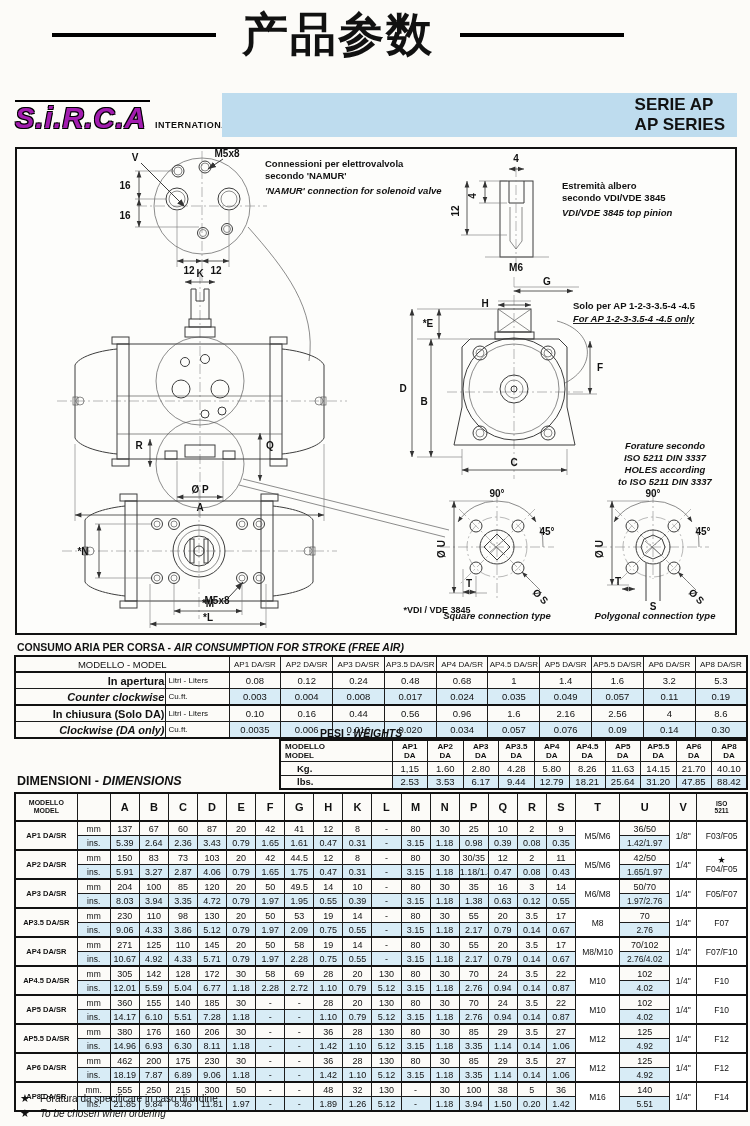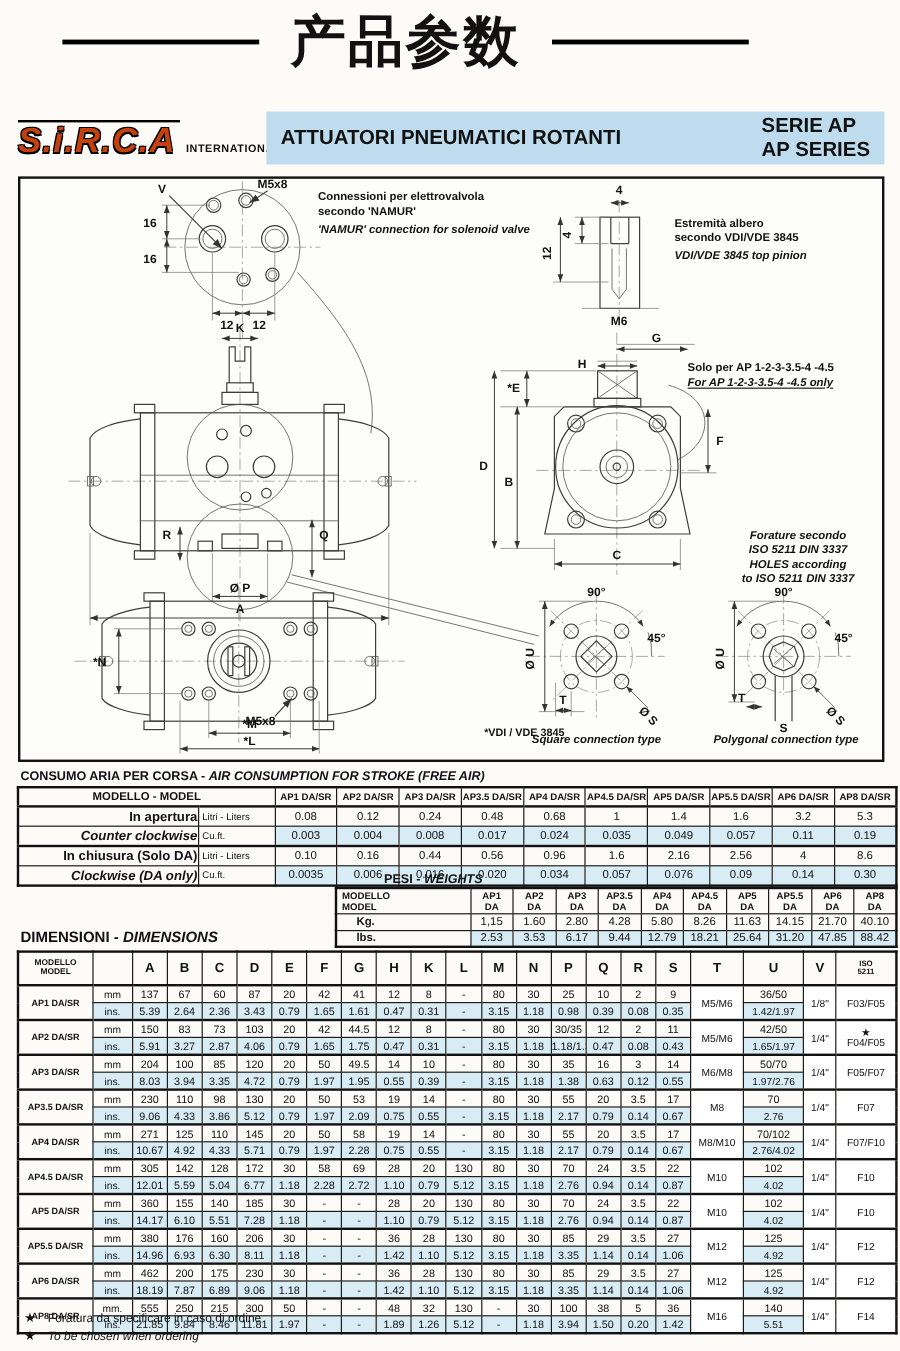--- a/index.html
+++ b/index.html
@@ -8,21 +8,21 @@
   
   .cn-header{position:absolute;top:4px;left:0;width:676px;height:62px;display:flex;align-items:center;}
   .cn-rule{flex:1;height:4px;background:#000;}
   .cn-rule.left{margin-left:52px;}
   .cn-rule.right{margin-right:52px;}
   .cn-title{font-size:46px;font-weight:900;padding:0 26px;letter-spacing:2px;white-space:nowrap;}
 
   
   .brand-row{position:absolute;top:93px;left:15px;width:722px;height:44px;}
   .logo{position:absolute;left:0;bottom:2px;white-space:nowrap;}
-  .logo-main{display:inline-block;font-size:29px;font-weight:900;font-style:italic;color:#c2410c;letter-spacing:1px;border-top:2px solid #000;padding:0 4px 0 0;
+  .logo-main{display:inline-block;font-size:29px;font-weight:900;font-style:italic;color:#a21caf;letter-spacing:1px;border-top:2px solid #000;padding:0 4px 0 0;
     text-shadow:-1px -1px 0 #000,1px -1px 0 #000,-1px 1px 0 #000,1px 1px 0 #000;}
   .logo-sub{font-size:9px;font-weight:bold;letter-spacing:.5px;}
   .title-bar{position:absolute;left:207px;top:0;width:515px;height:44px;background:#bedcee;display:flex;align-items:center;justify-content:space-between;padding:0 12px;box-sizing:border-box;}
   .title-main div{font-size:17px;font-weight:bold;line-height:20px;}
   .title-series div{font-size:17px;font-weight:bold;line-height:20px;text-align:left;margin-left:22px;}
 
   
   .drawing-box{position:absolute;top:147px;left:15px;width:718px;height:484px;border:2px solid #111;background:#fdfdfb;}
   svg text{font-family:"Liberation Sans",sans-serif;}
   .tl{font-size:10px;font-weight:bold;fill:#111;text-anchor:middle;}
@@ -38,21 +38,21 @@
   
   table{border-collapse:collapse;table-layout:fixed;}
   td,th{border:1px solid #1c1c1c;padding:0;overflow:hidden;white-space:nowrap;text-align:center;vertical-align:middle;}
   .blue{background:#d8ecf6;}
   .sec-title{position:absolute;font-size:11px;font-weight:bold;}
   .sec-title .it{font-style:italic;}
 
   
   .air-title{top:641px;left:17px;font-size:10.5px;}
   .air-table{position:absolute;top:655px;left:14px;width:734px;border:2px solid #111;}
-  .air-table th{font-size:8px;font-weight:bold;height:14px;}
+  .air-table th{font-size:8px;font-weight:normal;height:14px;}
   .air-table td{font-size:9.5px;height:15px;}
   .air-table td.lbl{text-align:right;padding-left:4px;font-weight:bold;font-size:11px;}
   .air-table tr.ital td.lbl{font-style:italic;}
   .air-table td.unit{text-align:left;padding-left:3px;font-size:8px;font-weight:normal;}
   .air-table tr.group td{border-top:2px solid #111;}
   .air-table th.model-h{font-size:9.5px;}
 
   
   .weights-title{top:727px;left:320px;font-size:10.5px;}
   .weights-table{position:absolute;top:739px;left:279px;width:469px;border:2px solid #111;}
@@ -92,21 +92,20 @@
     <div class="cn-rule right"></div>
   </div>
 
   <div class="brand-row">
     <div class="logo">
       <span class="logo-main">S.i.R.C.A</span>
       <span class="logo-sub">INTERNATIONAL S.R.L.</span>
     </div>
     <div class="title-bar">
       <div class="title-main">
-        <div>ATTUATORI PNEUMATICI ROTANTI</div>
       </div>
       <div class="title-series">
         <div>SERIE AP</div>
         <div>AP SERIES</div>
       </div>
     </div>
   </div>
 
   <div class="drawing-box">
     <svg width="718" height="481" viewBox="0 0 718 481">

